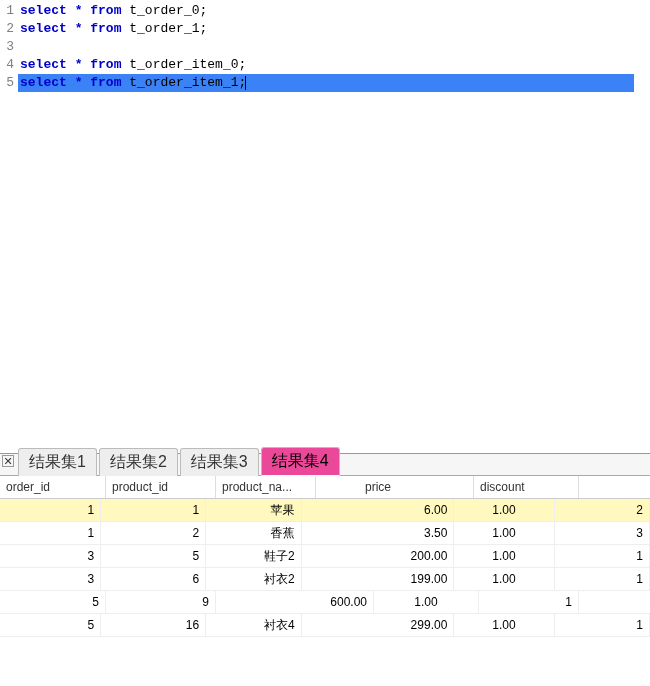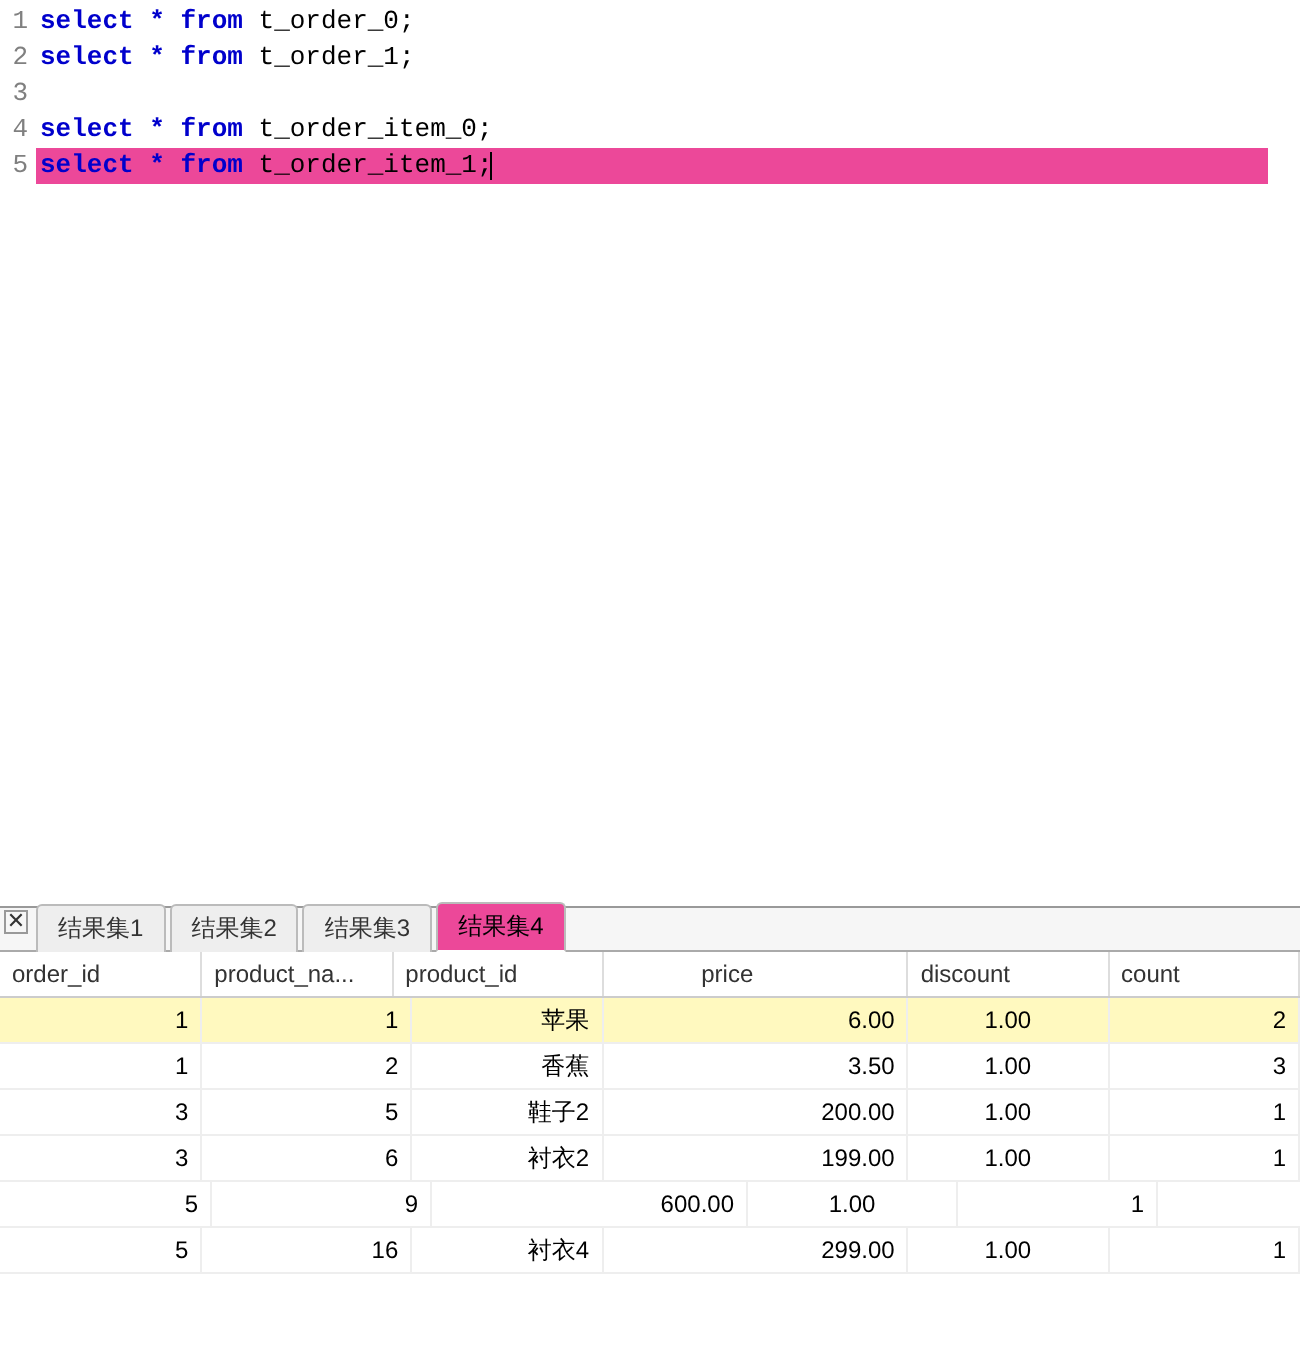--- a/index.html
+++ b/index.html
@@ -41,21 +41,21 @@
   }
   .code-line {
     font-family: Consolas, "Courier New", monospace;
     font-size: 13px;
     line-height: 18px;
     height: 18px;
     white-space: pre;
     padding-left: 2px;
   }
   .code-line.current {
-    background: #ec4899;
+    background: #3b82f6;
   }
   .kw { color: #0000cc; font-weight: bold; }
   .pt { color: #000; }
   .star { color: #0000cc; font-weight: bold; }
   .cursor {
     display: inline-block;
     width: 1px; height: 14px;
     background: #000;
     vertical-align: middle;
     margin-left: -1px;
@@ -83,21 +83,21 @@
   .tabbar {
     display: flex;
     align-items: flex-end;
     height: 22px;
     padding-left: 18px;
     border-bottom: 1px solid #aaa;
     background: #f6f6f6;
   }
   .tab {
     padding: 3px 10px;
-    font-size: 12px;
+    font-size: 16px;
     color: #333;
     border: 1px solid #bbb;
     border-bottom: none;
     margin-right: 2px;
     background: #eee;
     border-top-left-radius: 3px;
     border-top-right-radius: 3px;
     cursor: pointer;
     position: relative;
     top: 1px;
@@ -170,25 +170,24 @@
   <span class="close-x">✕</span>
   <div class="tabbar">
       <div class="tab">结果集1</div>
       <div class="tab">结果集2</div>
       <div class="tab">结果集3</div>
       <div class="tab active">结果集4</div>
     </div>
   <div class="grid">
       <div class="grid-row header">
         <div class="cell c0">order_id</div>
+        <div class="cell c1">product_id</div>
         <div class="cell c2">product_na...</div>
-        <div class="cell c1">product_id</div>
         <div class="cell c3">price</div>
         <div class="cell c4">discount</div>
-        <div class="cell c5">count</div>
       </div>
       <div class="grid-row sel">
         <div class="cell c0">1</div>
         <div class="cell c1">1</div>
         <div class="cell c2">苹果</div>
         <div class="cell c3">6.00</div>
         <div class="cell c4">1.00</div>
         <div class="cell c5">2</div>
       </div>
       <div class="grid-row">

